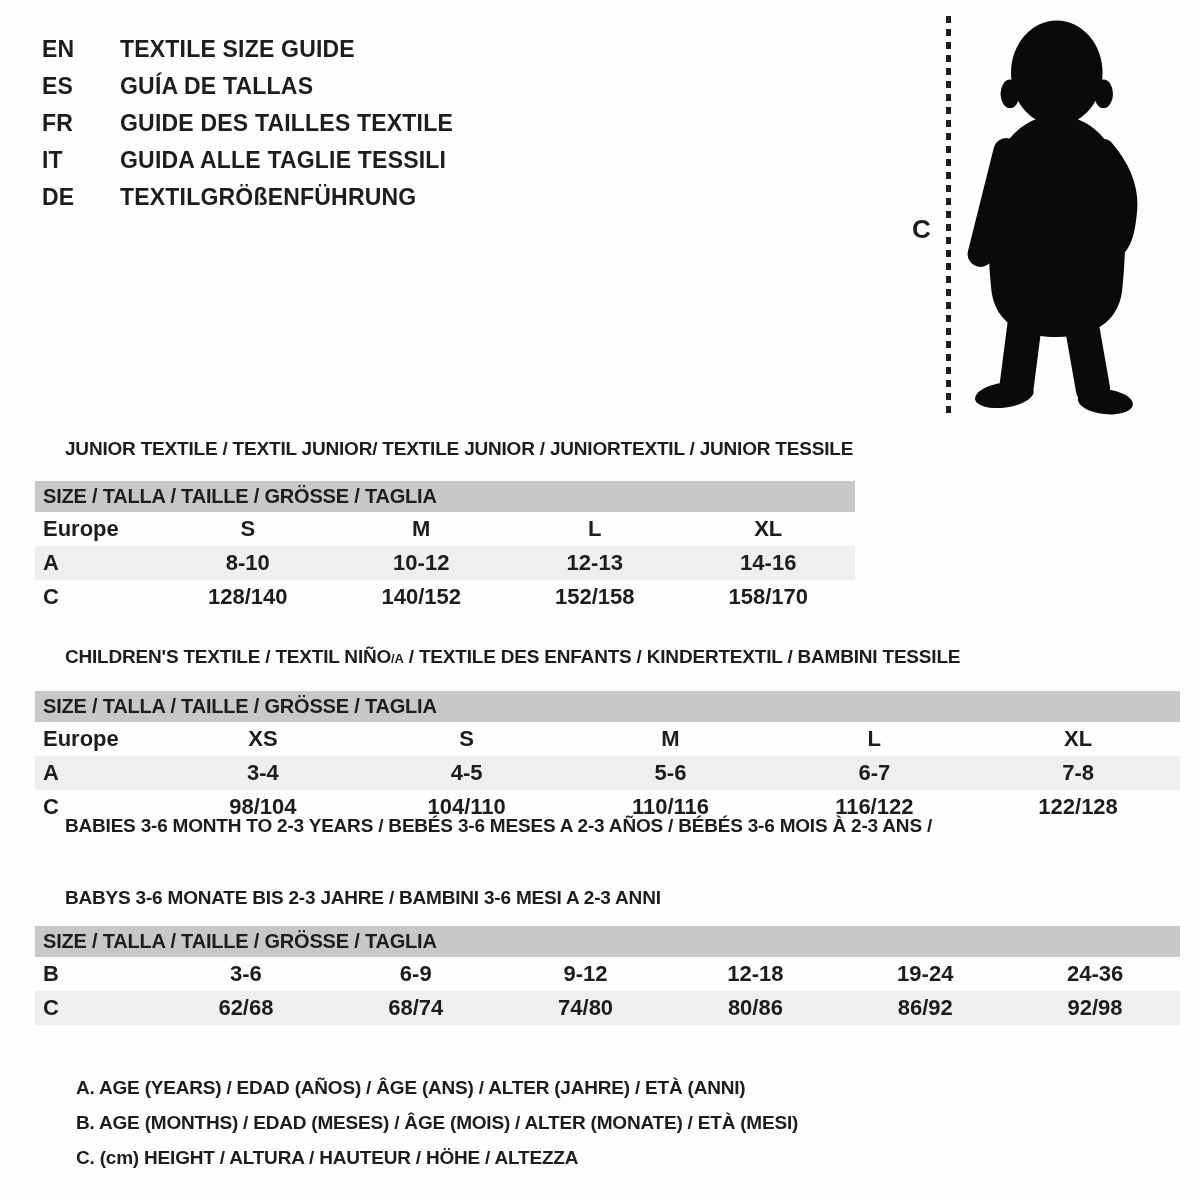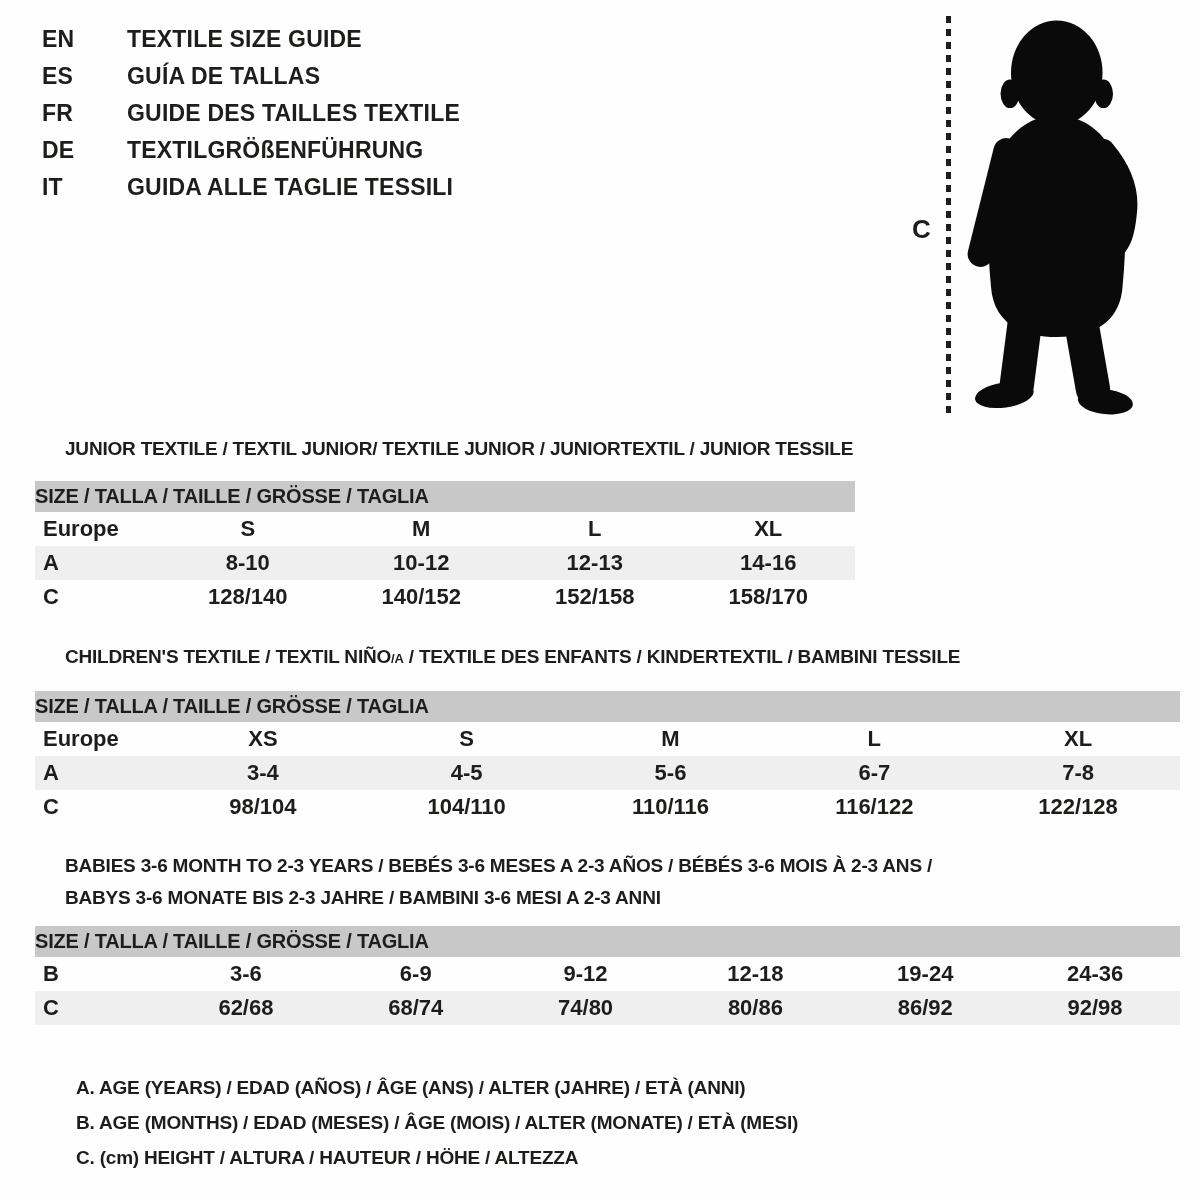--- a/index.html
+++ b/index.html
@@ -9,40 +9,40 @@
     height: 1200px;
     background: #fefefe;
     color: #1d1d1b;
     font-family: "Liberation Sans", sans-serif;
     font-weight: bold;
     overflow: hidden;
   }
 
   
   .lang-list { position: absolute; left: 42px; top: 26px; }
-  .lang-row { display: flex; height: 37px; align-items: flex-start; font-size: 23px; letter-spacing: 0.2px; gap: 7px; }
+  .lang-row { display: flex; height: 37px; align-items: flex-end; font-size: 23px; letter-spacing: 0.2px; }
   .lang-code { width: 78px; }
   .lang-title { white-space: nowrap; }
 
   
   .measure-label { position: absolute; left: 912px; top: 214px; font-size: 26px; }
   .measure-line {
     position: absolute; left: 946px; top: 16px; width: 5px; height: 400px;
     background: repeating-linear-gradient(to bottom, #1d1d1b 0 7px, transparent 7px 13px);
   }
   .silhouette { position: absolute; left: 952px; top: 8px; }
 
   
   .sec-title { position: absolute; left: 40px; font-size: 19px; letter-spacing: -0.2px; white-space: nowrap; margin-left: 25px; }
   .sub-small { font-size: 13px; }
 
   
   .stable { position: absolute; left: 35px; }
   .size-bar {
-    height: 31px; line-height: 31px; padding-left: 0;
+    height: 31px; line-height: 31px; padding-left: 8px;
     background: #c8c8c8; font-size: 20px; letter-spacing: -0.2px;
   }
   .trow { display: flex; height: 34px; align-items: center; font-size: 22px; justify-content: center; }
   .trow.shaded { background: #efefef; }
   .tlabel { width: 118px; padding-left: 8px; flex: none; }
   .tcell { flex: 1; text-align: center; }
 
   
   .legend { position: absolute; left: 40px; top: 1070px; margin-left: 36px; }
   .legend-line { height: 35px; display: flex; align-items: center; font-size: 19px; letter-spacing: -0.2px; white-space: nowrap; }
@@ -59,26 +59,26 @@
     </div>
     <div class="lang-row">
       <span class="lang-code">ES</span>
       <span class="lang-title">GUÍA DE TALLAS</span>
     </div>
     <div class="lang-row">
       <span class="lang-code">FR</span>
       <span class="lang-title">GUIDE DES TAILLES TEXTILE</span>
     </div>
     <div class="lang-row">
+      <span class="lang-code">IT</span>
+      <span class="lang-title">GUIDA ALLE TAGLIE TESSILI</span>
+    </div>
+    <div class="lang-row">
       <span class="lang-code">DE</span>
       <span class="lang-title">TEXTILGRÖßENFÜHRUNG</span>
-    </div>
-    <div class="lang-row">
-      <span class="lang-code">IT</span>
-      <span class="lang-title">GUIDA ALLE TAGLIE TESSILI</span>
     </div>
   </div>
 
   <div class="measure-label">C</div>
   <div class="measure-line"></div>
   <svg class="silhouette" width="200" height="410" viewBox="0 0 200 430" xmlns="http://www.w3.org/2000/svg">
     <g fill="#0a0a0a" stroke="none">
 
       <ellipse cx="105" cy="68" rx="48" ry="55"></ellipse>
       <ellipse cx="56" cy="90" rx="10" ry="15"></ellipse>
@@ -155,21 +155,21 @@
           <div class="tlabel">C</div>
           <div class="tcell">98/104</div>
           <div class="tcell">104/110</div>
           <div class="tcell">110/116</div>
           <div class="tcell">116/122</div>
           <div class="tcell">122/128</div>
         </div>
       </div>
   </div>
 
-  <div class="sec-title" style="top:855px">BABIES 3-6 MONTH TO 2-3 YEARS / BEBÉS 3-6 MESES A 2-3 AÑOS / BÉBÉS 3-6 MOIS À 2-3 ANS /</div>
+  <div class="sec-title" style="top:815px">BABIES 3-6 MONTH TO 2-3 YEARS / BEBÉS 3-6 MESES A 2-3 AÑOS / BÉBÉS 3-6 MOIS À 2-3 ANS /</div>
   <div class="sec-title" style="top:887px">BABYS 3-6 MONATE BIS 2-3 JAHRE / BAMBINI 3-6 MESI A 2-3 ANNI</div>
   <div class="stable" style="top:926px; width:1145px">
     <div class="size-bar">SIZE / TALLA / TAILLE / GRÖSSE / TAGLIA</div>
     <div>
         <div class="trow">
           <div class="tlabel">B</div>
           <div class="tcell">3-6</div>
           <div class="tcell">6-9</div>
           <div class="tcell">9-12</div>
           <div class="tcell">12-18</div>

